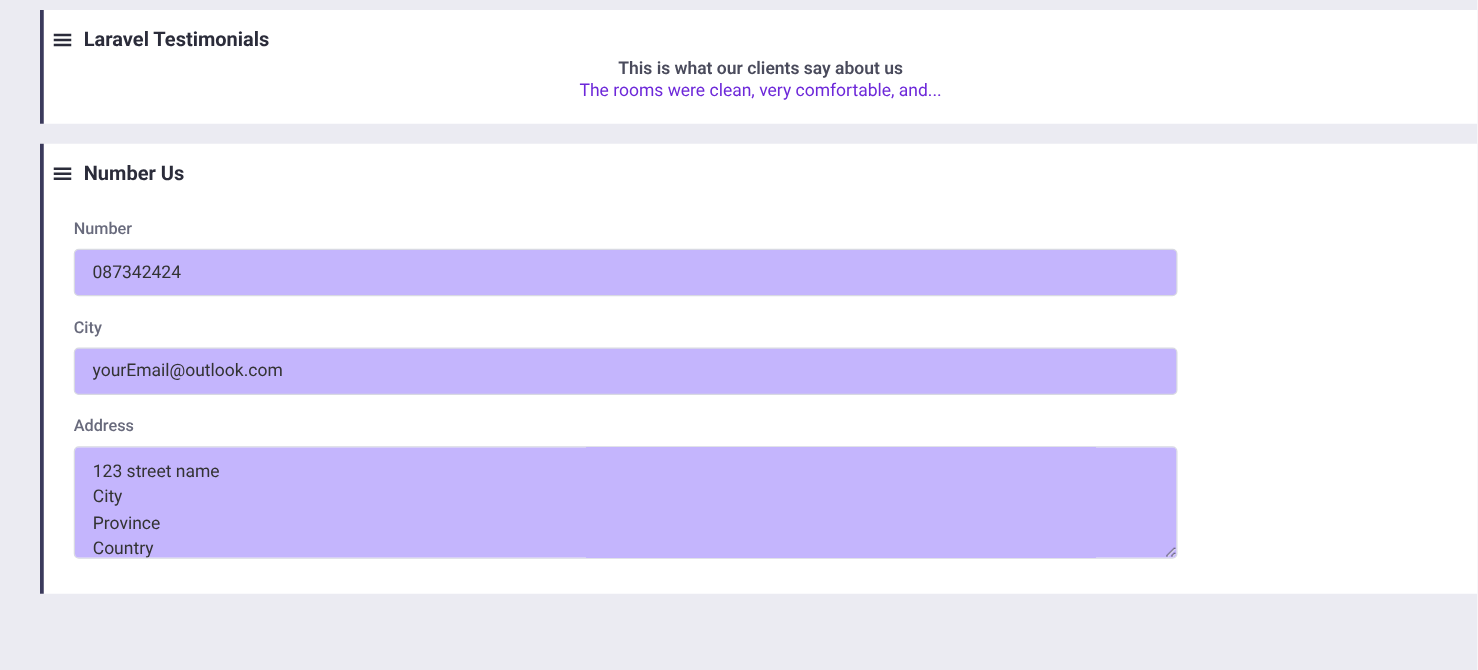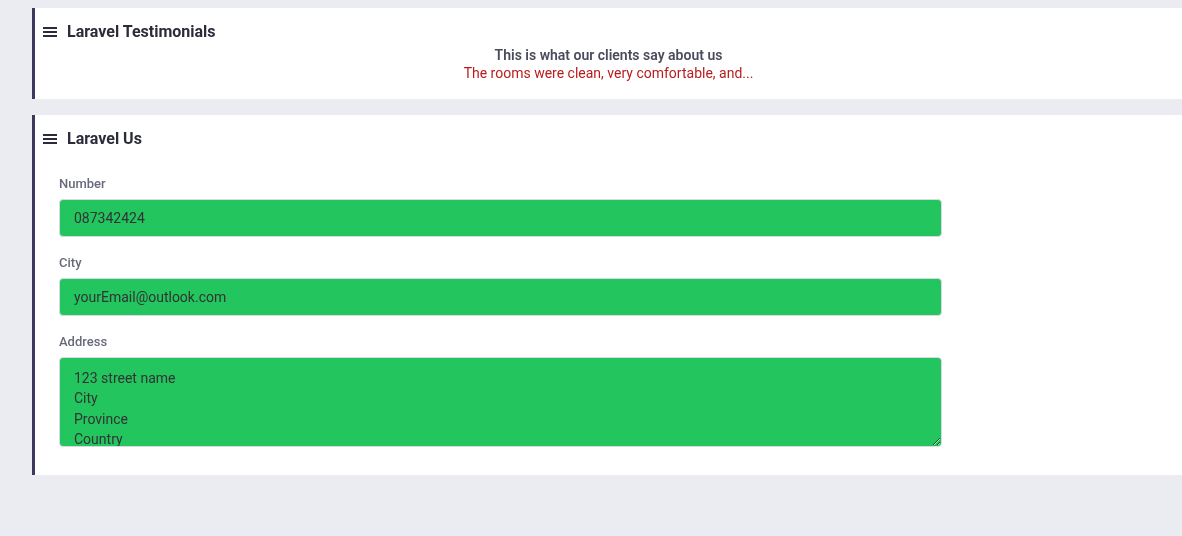--- a/index.html
+++ b/index.html
@@ -58,21 +58,21 @@
     }
     .subhead {
       font-size: 14px;
       font-weight: 600;
       color: #4a4b5c;
       margin-top: 6px;
       margin-bottom: 2px;
     }
     .muted {
       font-size: 14px;
-      color: #b91c1c;
+      color: #6d28d9;
     }
     .form-group {
       margin-top: 18px;
     }
     .form-group:first-child {
       margin-top: 28px;
     }
     .form-label {
       display: block;
       font-size: 13px;
@@ -81,21 +81,21 @@
       margin-bottom: 8px;
     }
     .form-control {
       width: 100%;
       padding: 10px 14px;
       border: 1px solid #d8d9e2;
       border-radius: 4px;
       font-size: 14px;
       color: #333;
       font-family: inherit;
-      background: #22c55e;
+      background: #c4b5fd;
     }
     textarea.form-control {
       resize: both;
       line-height: 1.45;
       height: 90px;
     }
     .contact-body {
       padding-left: 24px;
       padding-right: 220px;
     }
@@ -120,21 +120,21 @@
     </div>
   </div>
 
   <div class="panel" style="padding-bottom:24px;">
     <div class="panel-header">
       <div class="menu-icon">
         <span></span>
           <span></span>
           <span></span>
       </div>
-      <div class="panel-title">Laravel Us</div>
+      <div class="panel-title">Number Us</div>
     </div>
     <div class="contact-body">
 
       <div class="form-group">
         <label class="form-label">Number</label>
         <input type="text" class="form-control" value="087342424" style="">
       </div>
 
       <div class="form-group">
         <label class="form-label">City</label>

